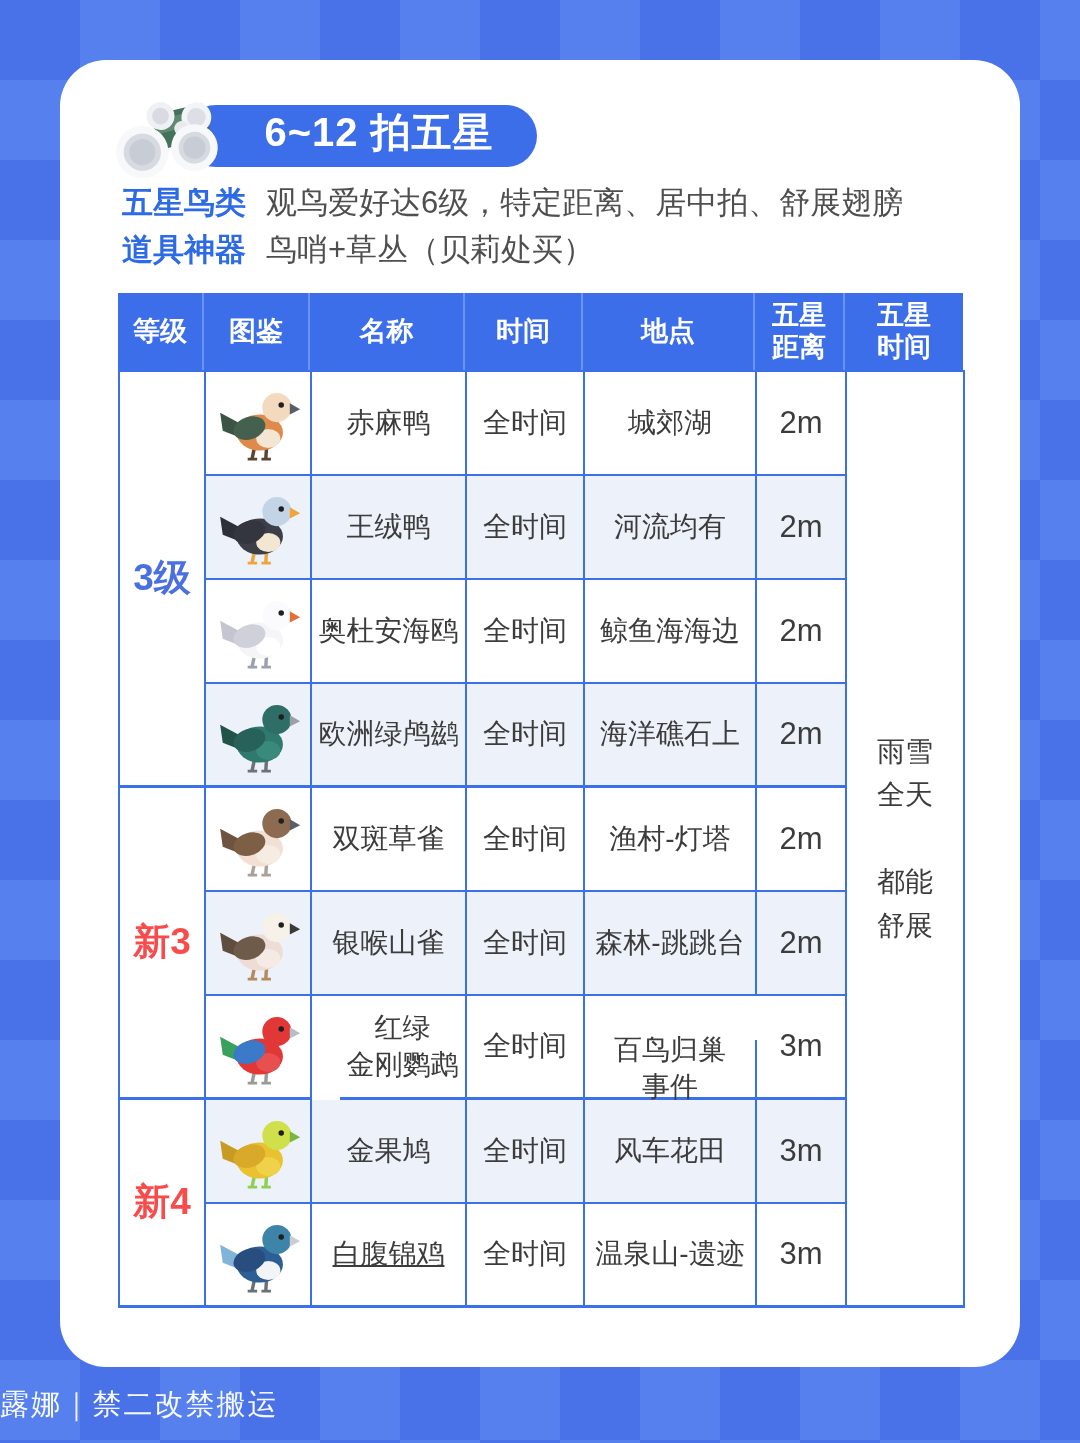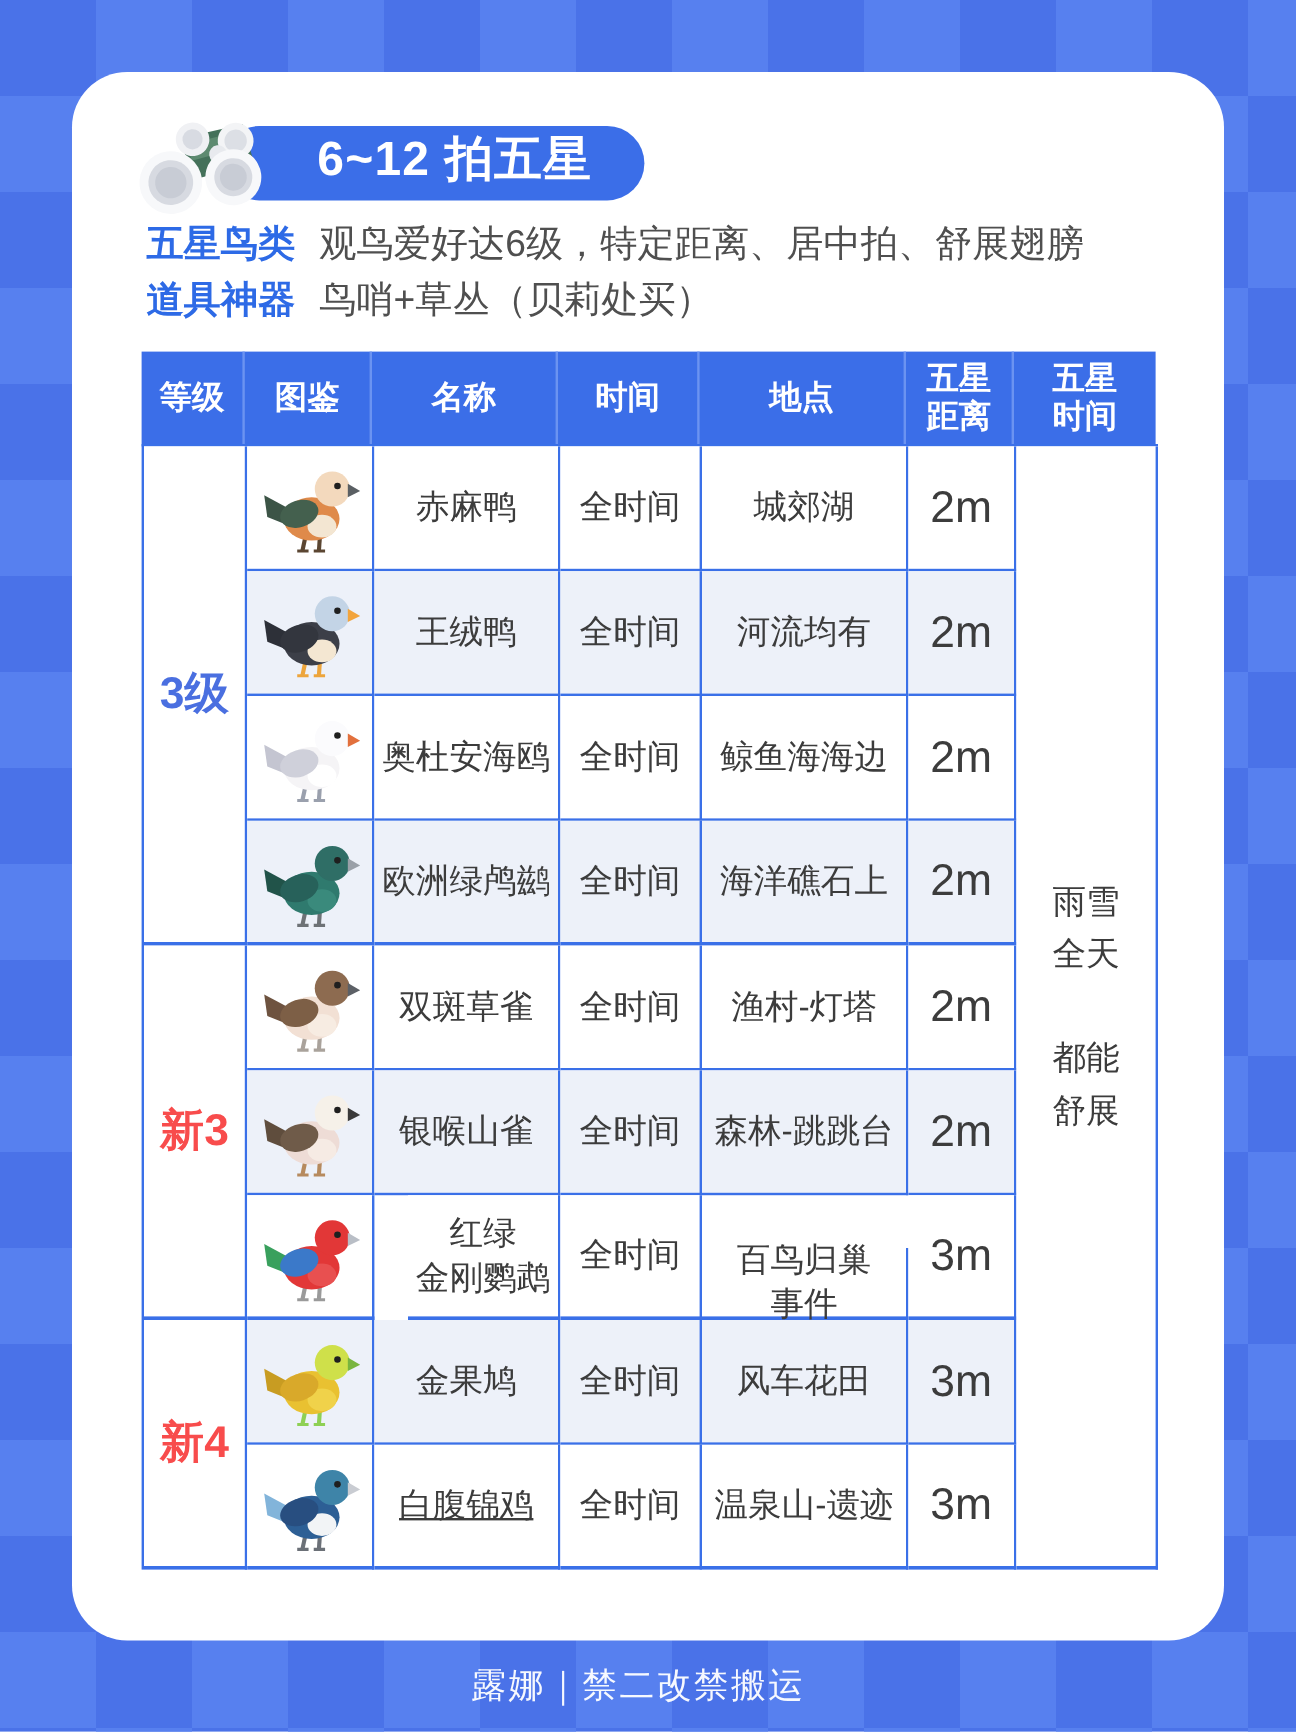--- a/index.html
+++ b/index.html
@@ -51,26 +51,26 @@
   }
   .cell{
     display:flex;align-items:center;justify-content:center;
     box-sizing:border-box;background:#fff;
     border-right:2px solid #3a70e8;border-bottom:2px solid #3a70e8;
     font-size:28px;color:#3c3c3c;text-align:center;
     white-space:pre-line;line-height:1.3;
   }
   .cell.alt{background:#edf1f9;}
   .cell.level{font-weight:bold;font-size:37px;background:#fff;}
-  .cell.dist{font-size:37px;}
+  .cell.dist{font-size:31px;}
   .cell.merged{background:#fff;line-height:1.55;}
   .cell.group-end{border-bottom-width:3px;}
   .footer{
     position:absolute;left:0;top:1385px;width:1064px;
-    text-align:center;color:rgba(255,255,255,0.95);font-size:29px;letter-spacing:2px;
+    color:rgba(255,255,255,0.95);font-size:29px;letter-spacing:2px;
   }
 </style>
 </head>
 <body>
 
 <div class="bg">
   <div class="card">
 
     <div class="binoculars">
       <svg viewBox="0 0 150 92" width="140" height="86">

